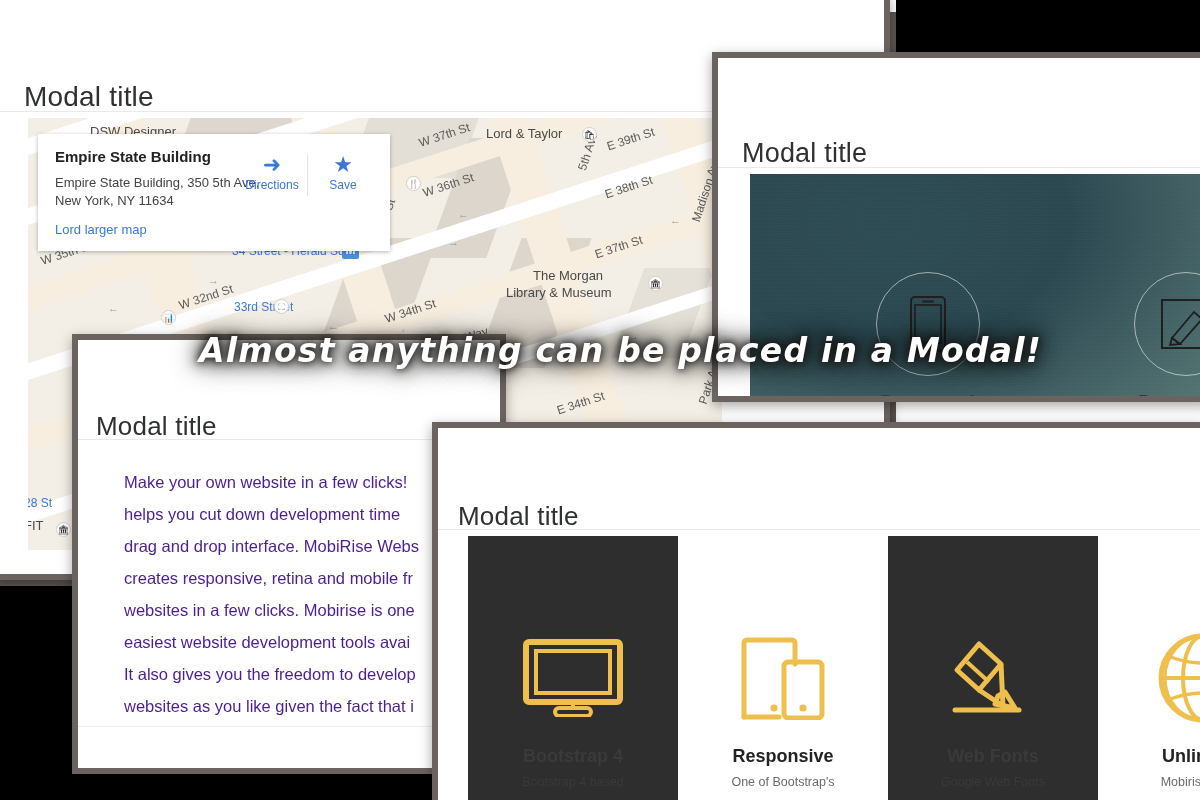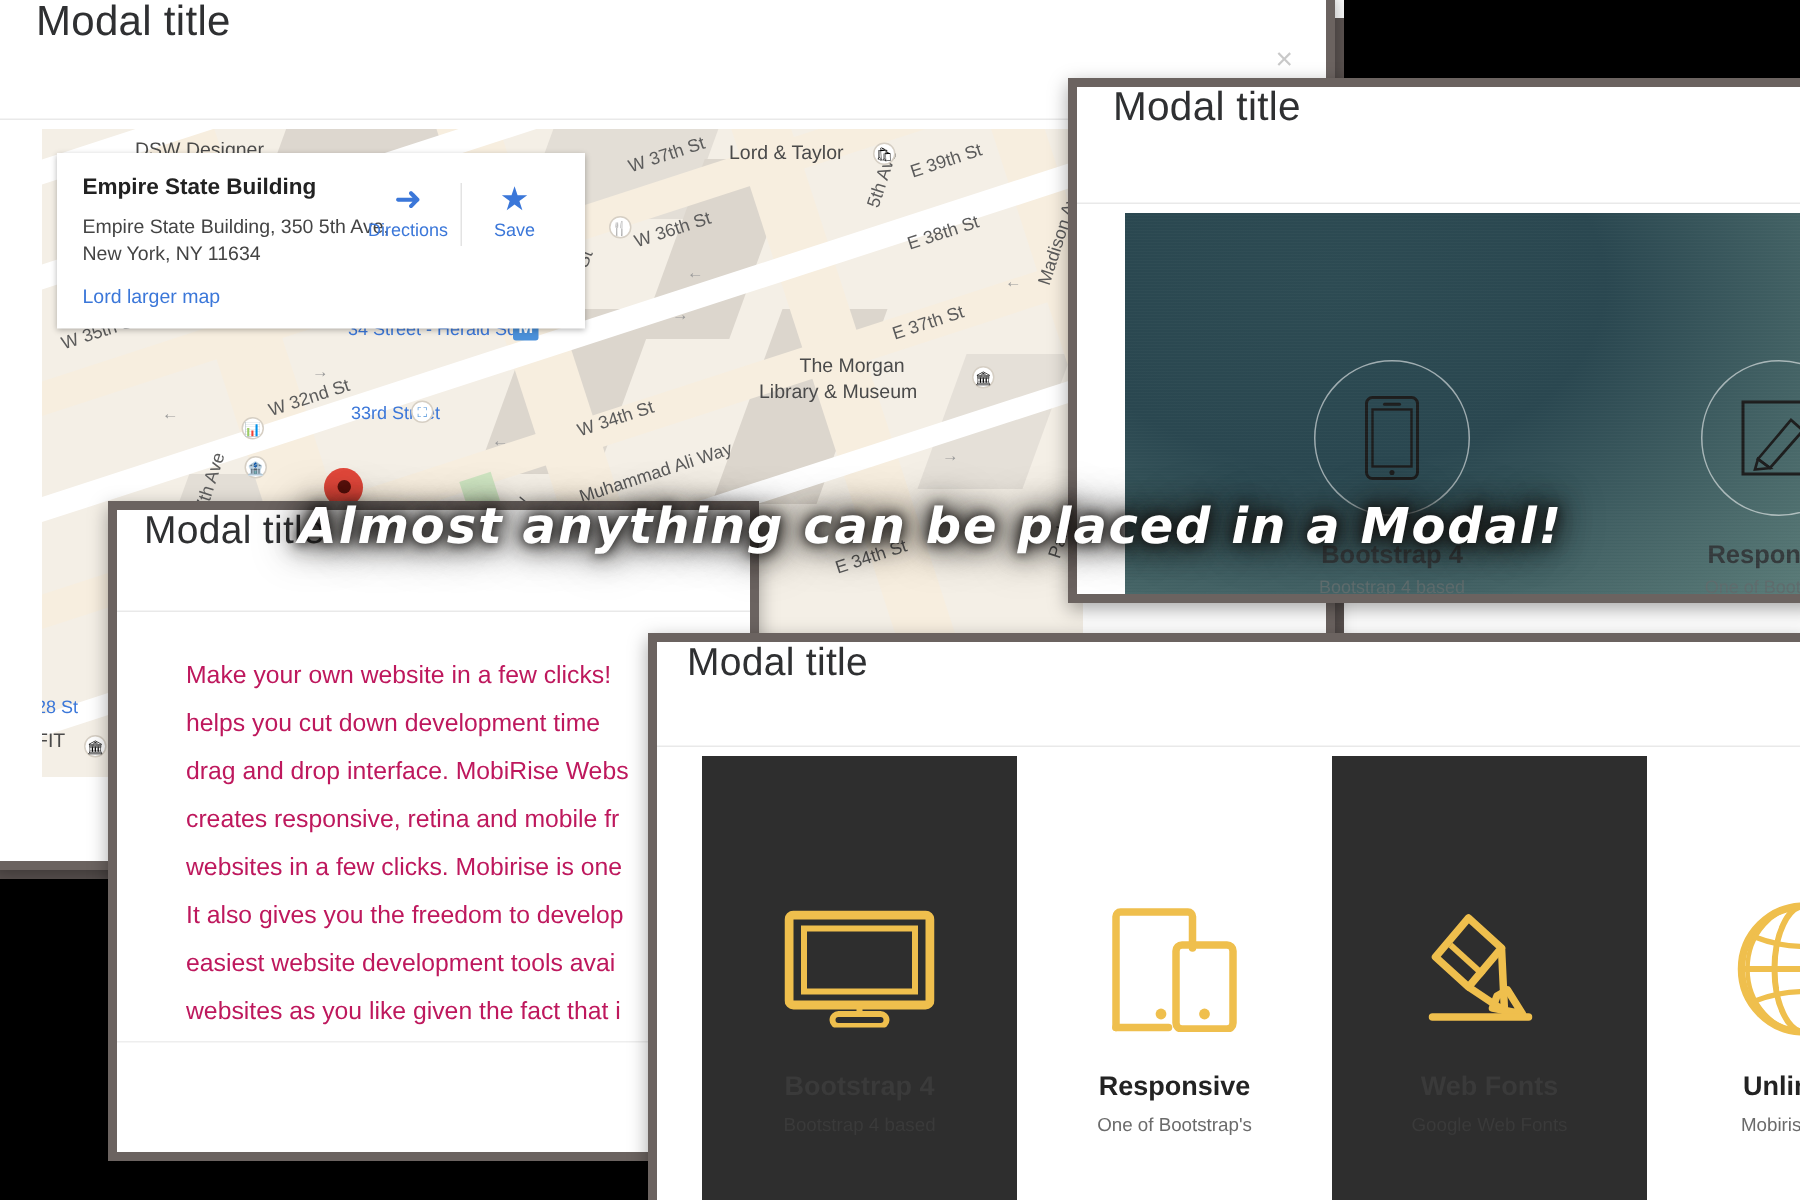--- a/index.html
+++ b/index.html
@@ -32,22 +32,23 @@
     background: #ffffff;
     border: 6px solid #6b6360;
     box-shadow: 0 4px 12px rgba(0,0,0,.35);
     overflow: hidden;
   }
   .modal-header {
     position: relative;
     background: #fff;
     border-bottom: 1px solid #e9e9e9;
     display: flex;
-    align-items: flex-start;
+    align-items: flex-end;
     padding: 0 24px;
+    margin-top: 32px;
   }
   .modal-title {
     font-size: 27px;
     font-weight: 400;
     color: #2f3032;
     letter-spacing: .2px;
     line-height: 1;
   }
   .close-btn {
     position: absolute;
@@ -206,21 +207,21 @@
   #modal-text { left: 72px; top: 334px; width: 434px; height: 440px; }
   #modal-text > .modal-header { height: 68px; padding-left: 18px; }
   #modal-text .modal-title { font-size: 26px; }
   #modal-text > .modal-body {
     height: 286px;
     padding: 26px 20px 10px 46px;
   }
   .lead {
     font-size: 16.5px;
     line-height: 32px;
-    color: #be185d;
+    color: #4c1d95;
     white-space: nowrap;
   }
   #modal-text > .modal-footer { height: 74px; }
 
   
   #modal-features { left: 432px; top: 422px; width: 774px; height: 386px; }
   #modal-features > .modal-header { height: 70px; padding-left: 20px; }
   #modal-features .modal-title { font-size: 26px; }
   #modal-features > .modal-body { height: 310px; padding: 0; }
   .feat-row { position: absolute; left: 30px; top: 6px; display: flex; }
@@ -437,22 +438,22 @@
     <div class="modal-header">
       <div class="modal-title">Modal title</div>
     </div>
     <div class="modal-body">
       <div class="lead">
         <div>Make your own website in a few clicks!</div>
         <div>helps you cut down development time</div>
         <div>drag and drop interface. MobiRise Webs</div>
         <div>creates responsive, retina and mobile fr</div>
         <div>websites in a few clicks. Mobirise is one</div>
+        <div>easiest website development tools avai</div>
         <div>It also gives you the freedom to develop</div>
-        <div>easiest website development tools avai</div>
         <div>websites as you like given the fact that i</div>
 
       </div>
     </div>
     <div class="modal-footer"></div>
   </div>
 
   <div class="modal" id="modal-features">
     <div class="modal-header">
       <div class="modal-title">Modal title</div>

